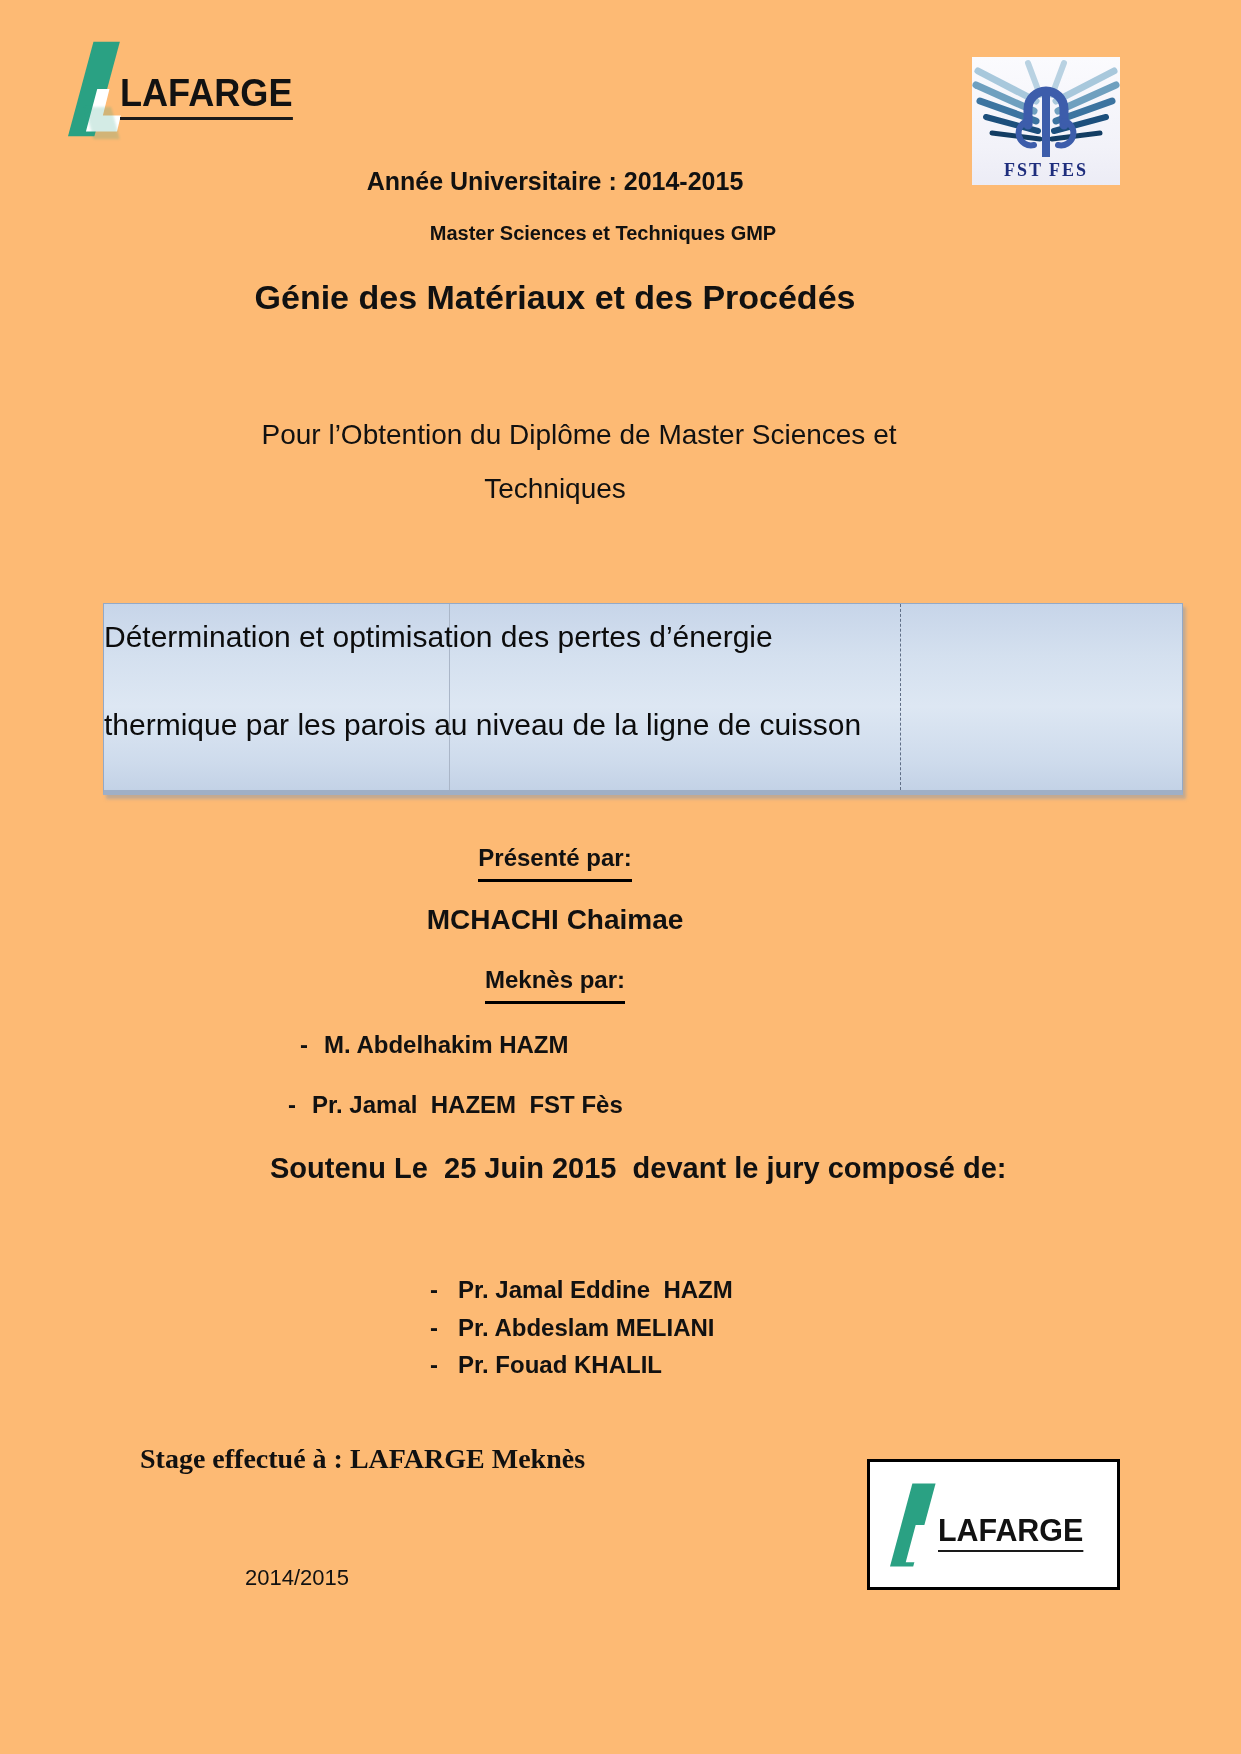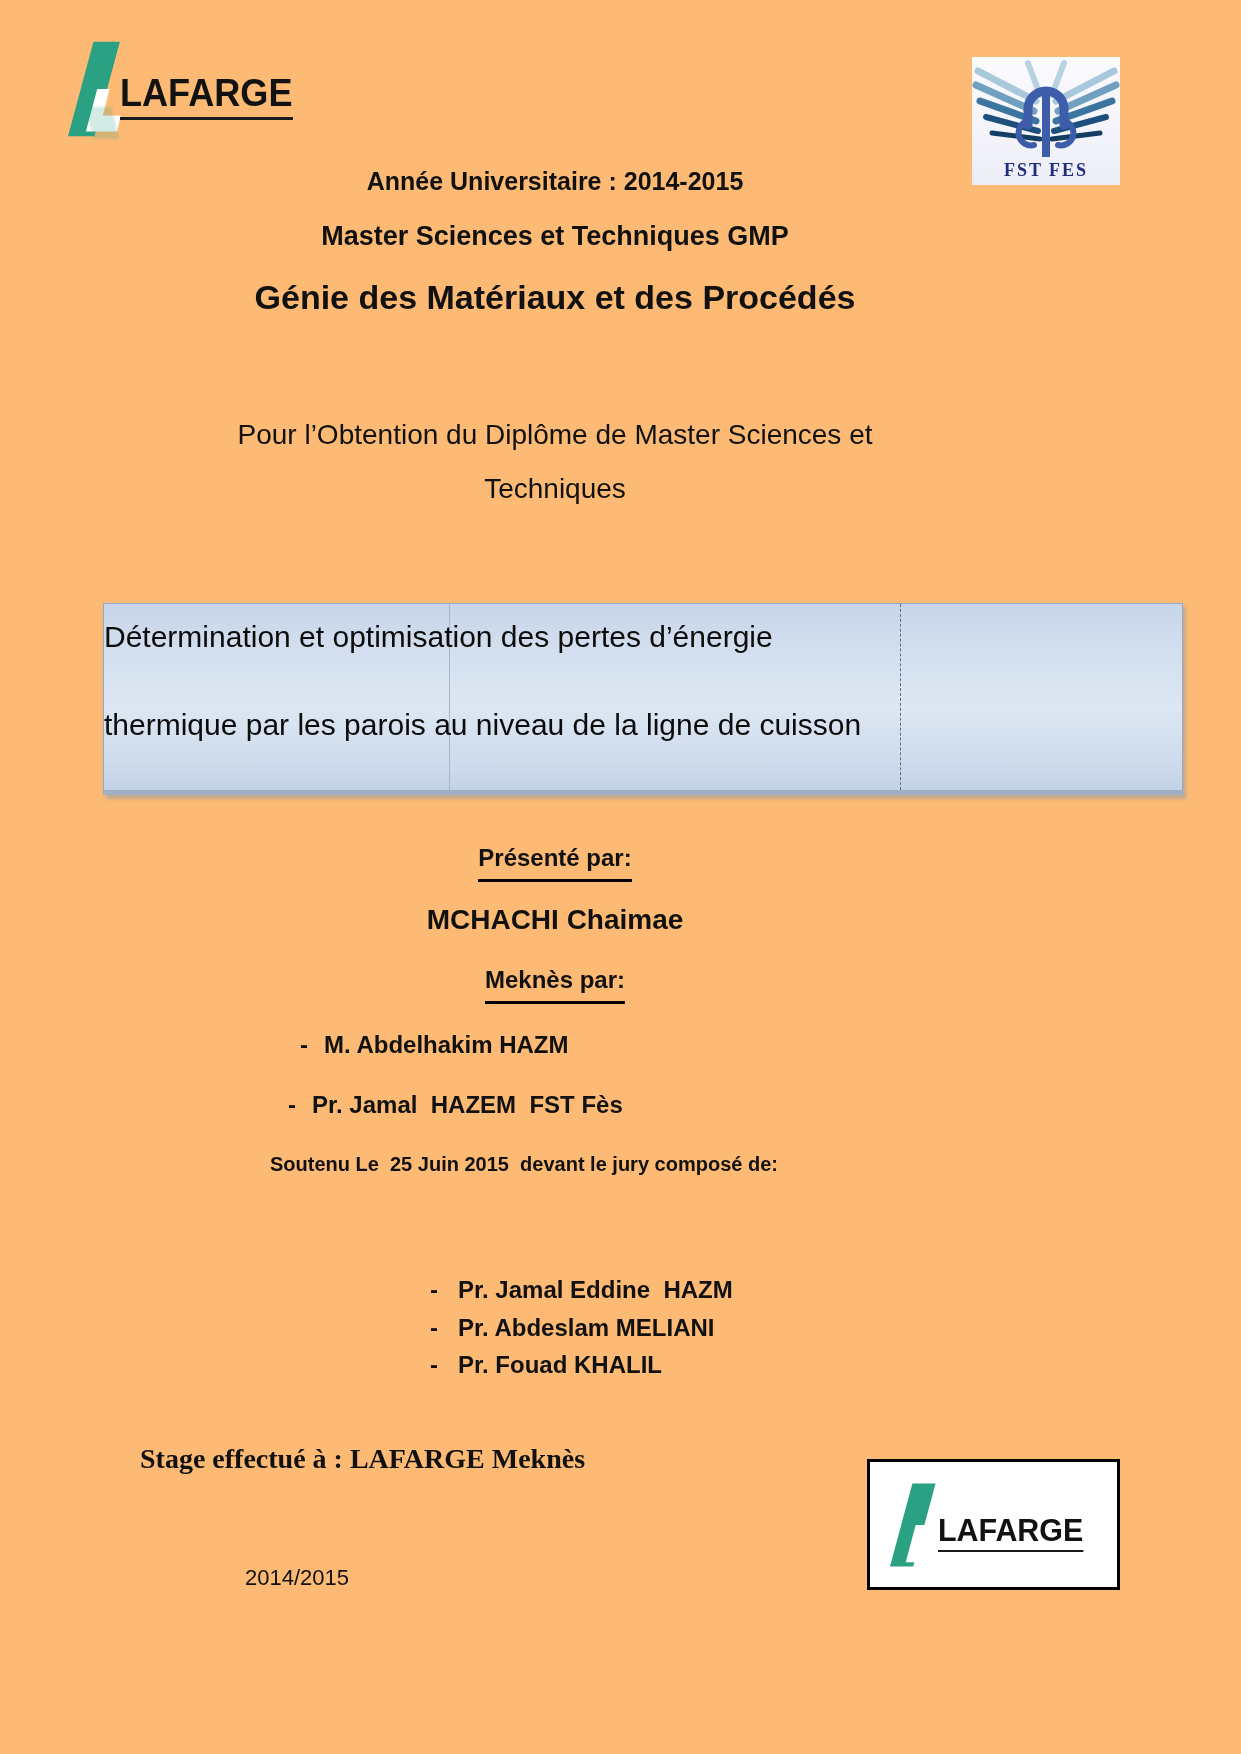--- a/index.html
+++ b/index.html
@@ -48,24 +48,24 @@
     position:absolute; left:0; right:0; bottom:4px;
     text-align:center;
     font-family:"Liberation Serif", serif;
     font-weight:bold; font-size:18px; letter-spacing:2px;
     color:#1f2e7d;
   }
 
   
   .cline { position:absolute; left:0; width:1110px; text-align:center; line-height:1.1; }
   .t-annee   { top:168px; font-size:25px; font-weight:bold; }
-  .t-master  { top:222px; font-size:27px; font-weight:bold; }
+  .t-master  { top:222px; font-size:20px; font-weight:bold;padding-left:48px; }
   .t-genie   { top:279px; font-size:34px; font-weight:bold;text-align:center; }
   .t-memoire { top:352px; font-size:29px; }
-  .t-pour1   { top:420px; font-size:28px; }
+  .t-pour1   { top:420px; font-size:28px;padding-left:24px; }
   .t-pour2   { top:474px; font-size:28px; }
 
   
   .banner {
     position:absolute; left:103px; top:603px;
     width:1078px; height:186px;
     background:linear-gradient(180deg,#c7d5e9 0%, #d4e0ef 28%, #dde7f3 55%, #cedbec 85%, #c3d2e6 100%);
     border:1px solid #93a9c7;
     border-bottom:5px solid #9fafc6;
     box-shadow:3px 4px 3px rgba(145,155,172,.55);
@@ -88,21 +88,21 @@
 
   .sup-item {
     position:absolute; display:flex; gap:16px;
     font-weight:bold; font-size:24px; white-space:pre; line-height:1.1;
   }
   .sup-item.s1 { left:300px; top:1032px; }
   .sup-item.s2 { left:288px; top:1092px; }
 
   .t-soutenu {
     position:absolute; left:270px; top:1153px;
-    font-weight:bold; font-size:20px; white-space:pre; line-height:1.1;
+    font-weight:bold; font-size:29px; white-space:pre; line-height:1.1;
   }
 
   
   .jury { position:absolute; left:430px; top:1276px; display:flex; flex-direction:column; gap:10px; }
   .jury-row { display:flex; gap:20px; font-weight:bold; font-size:24px; white-space:pre; line-height:1.15; }
 
   
   .t-stage {
     position:absolute; left:140px; top:1443px;
     font-family:"Liberation Serif", serif;

